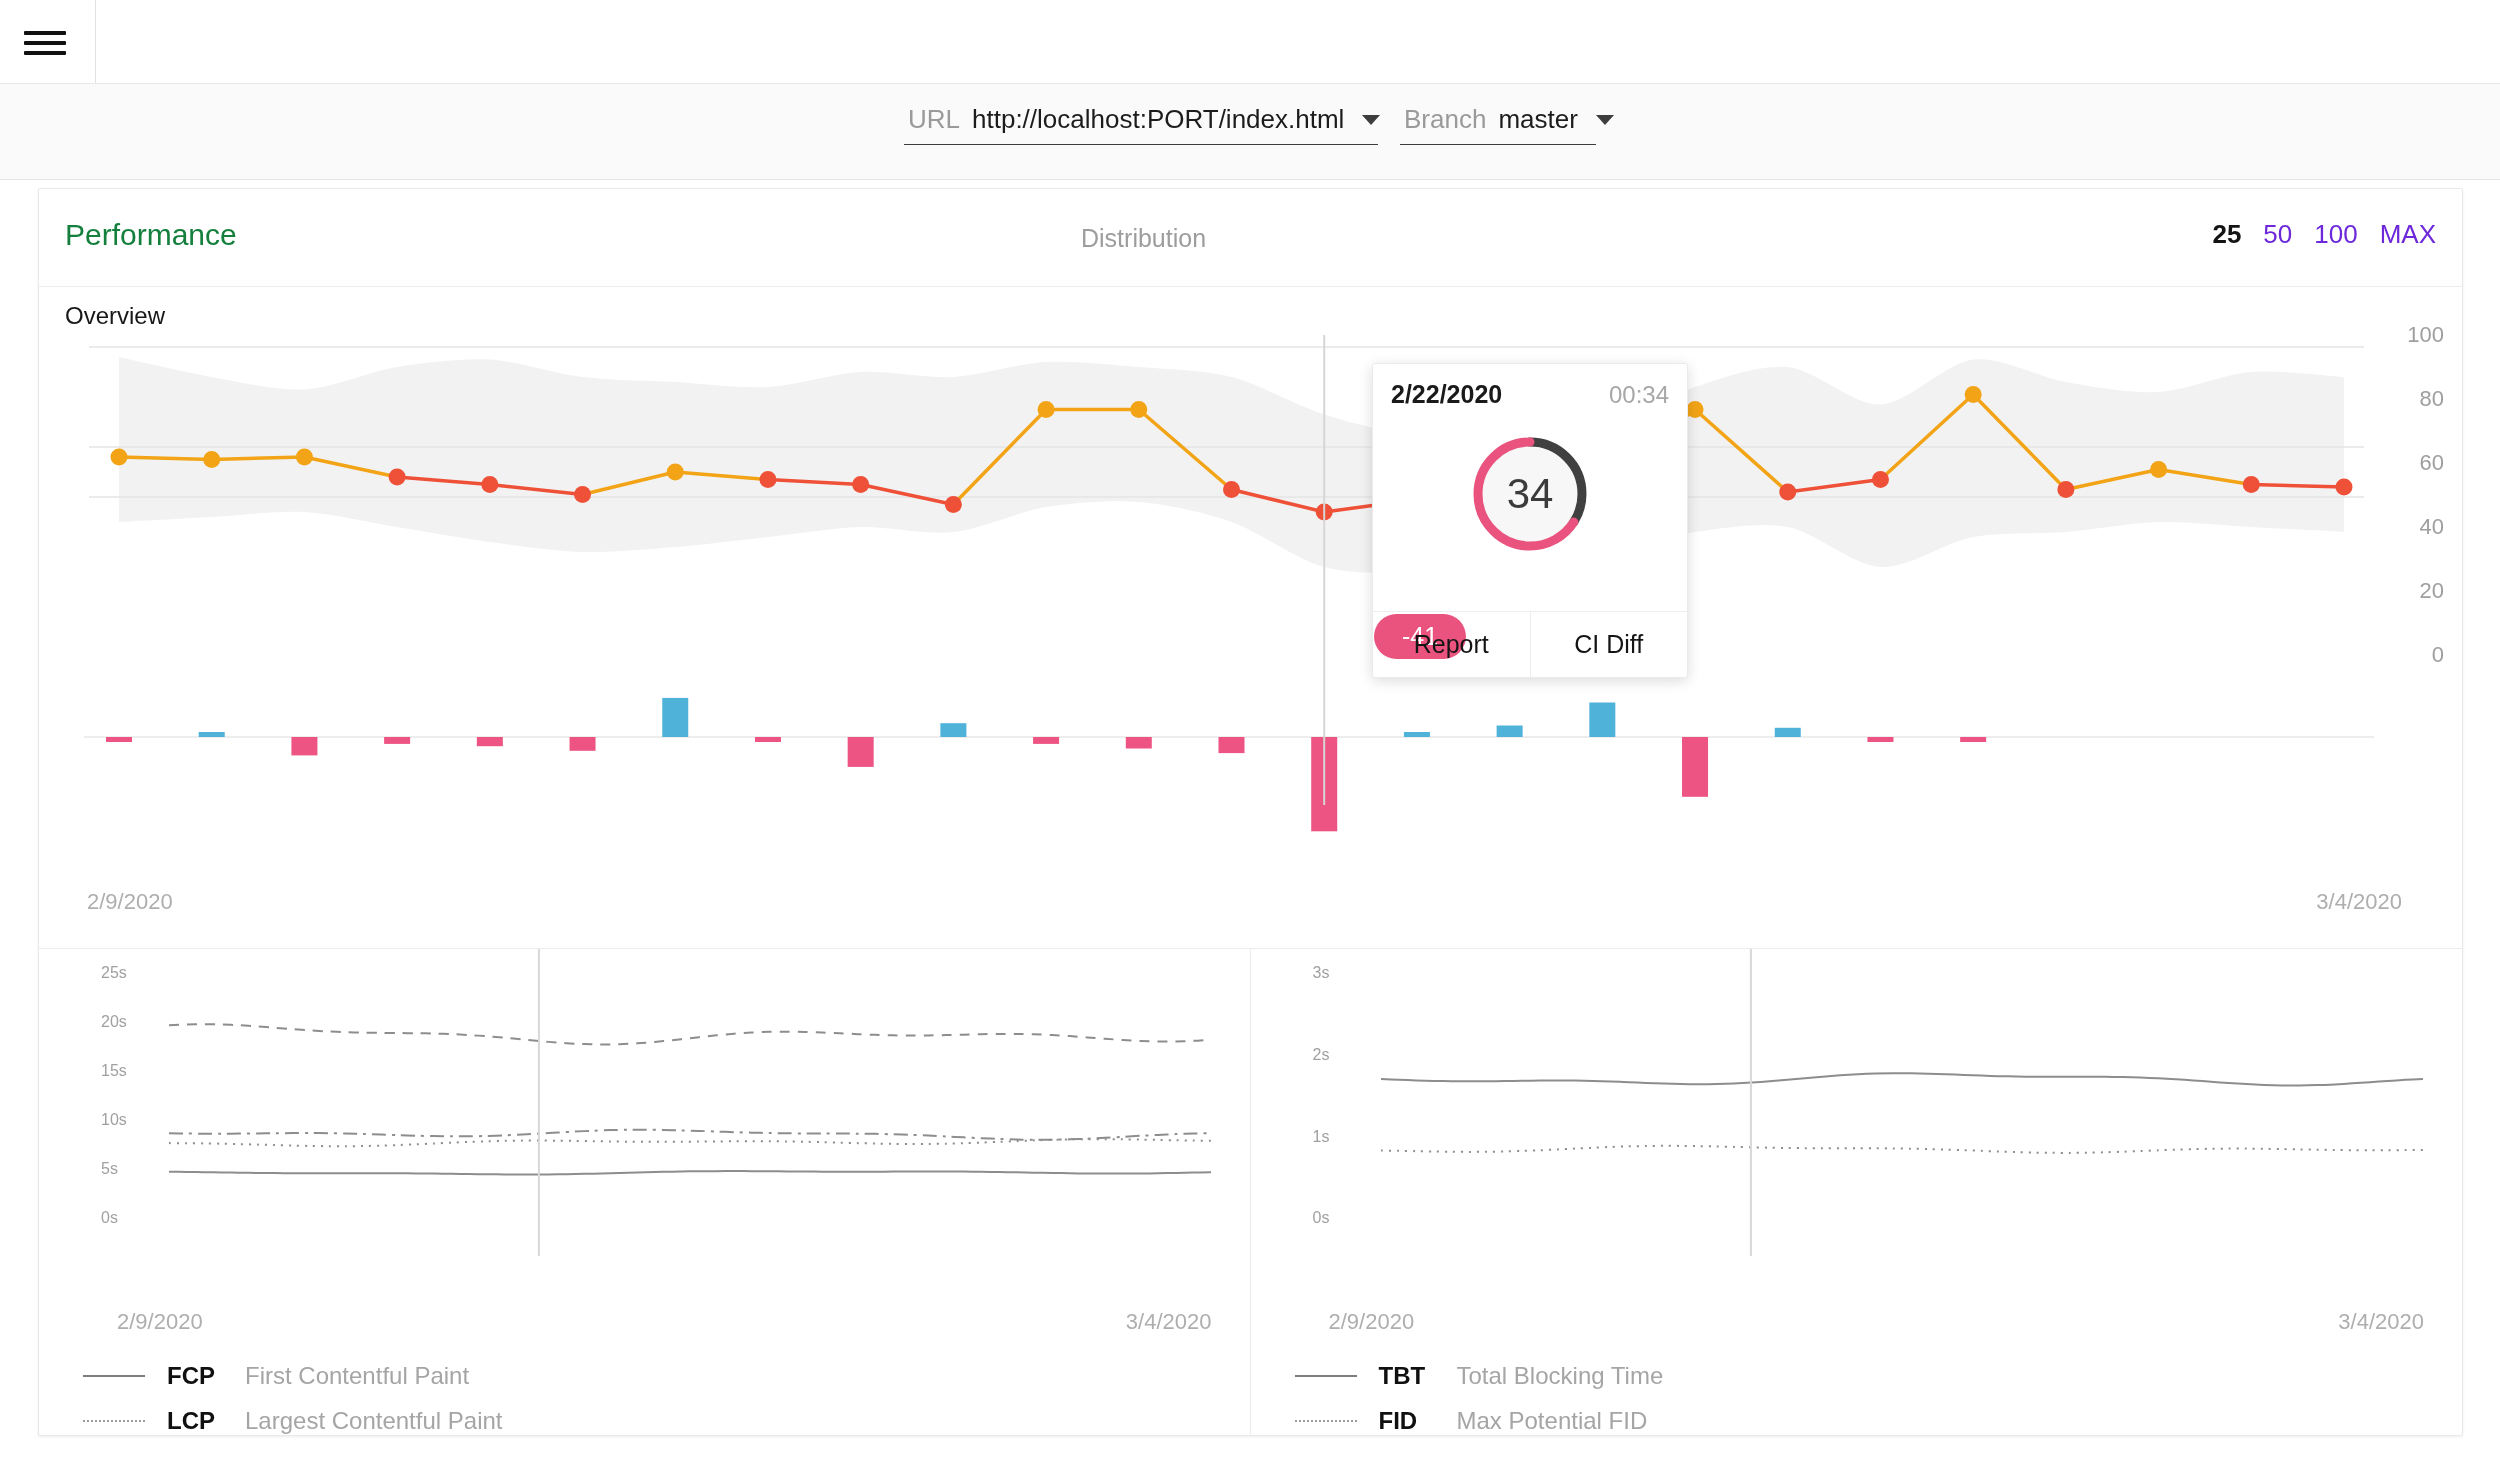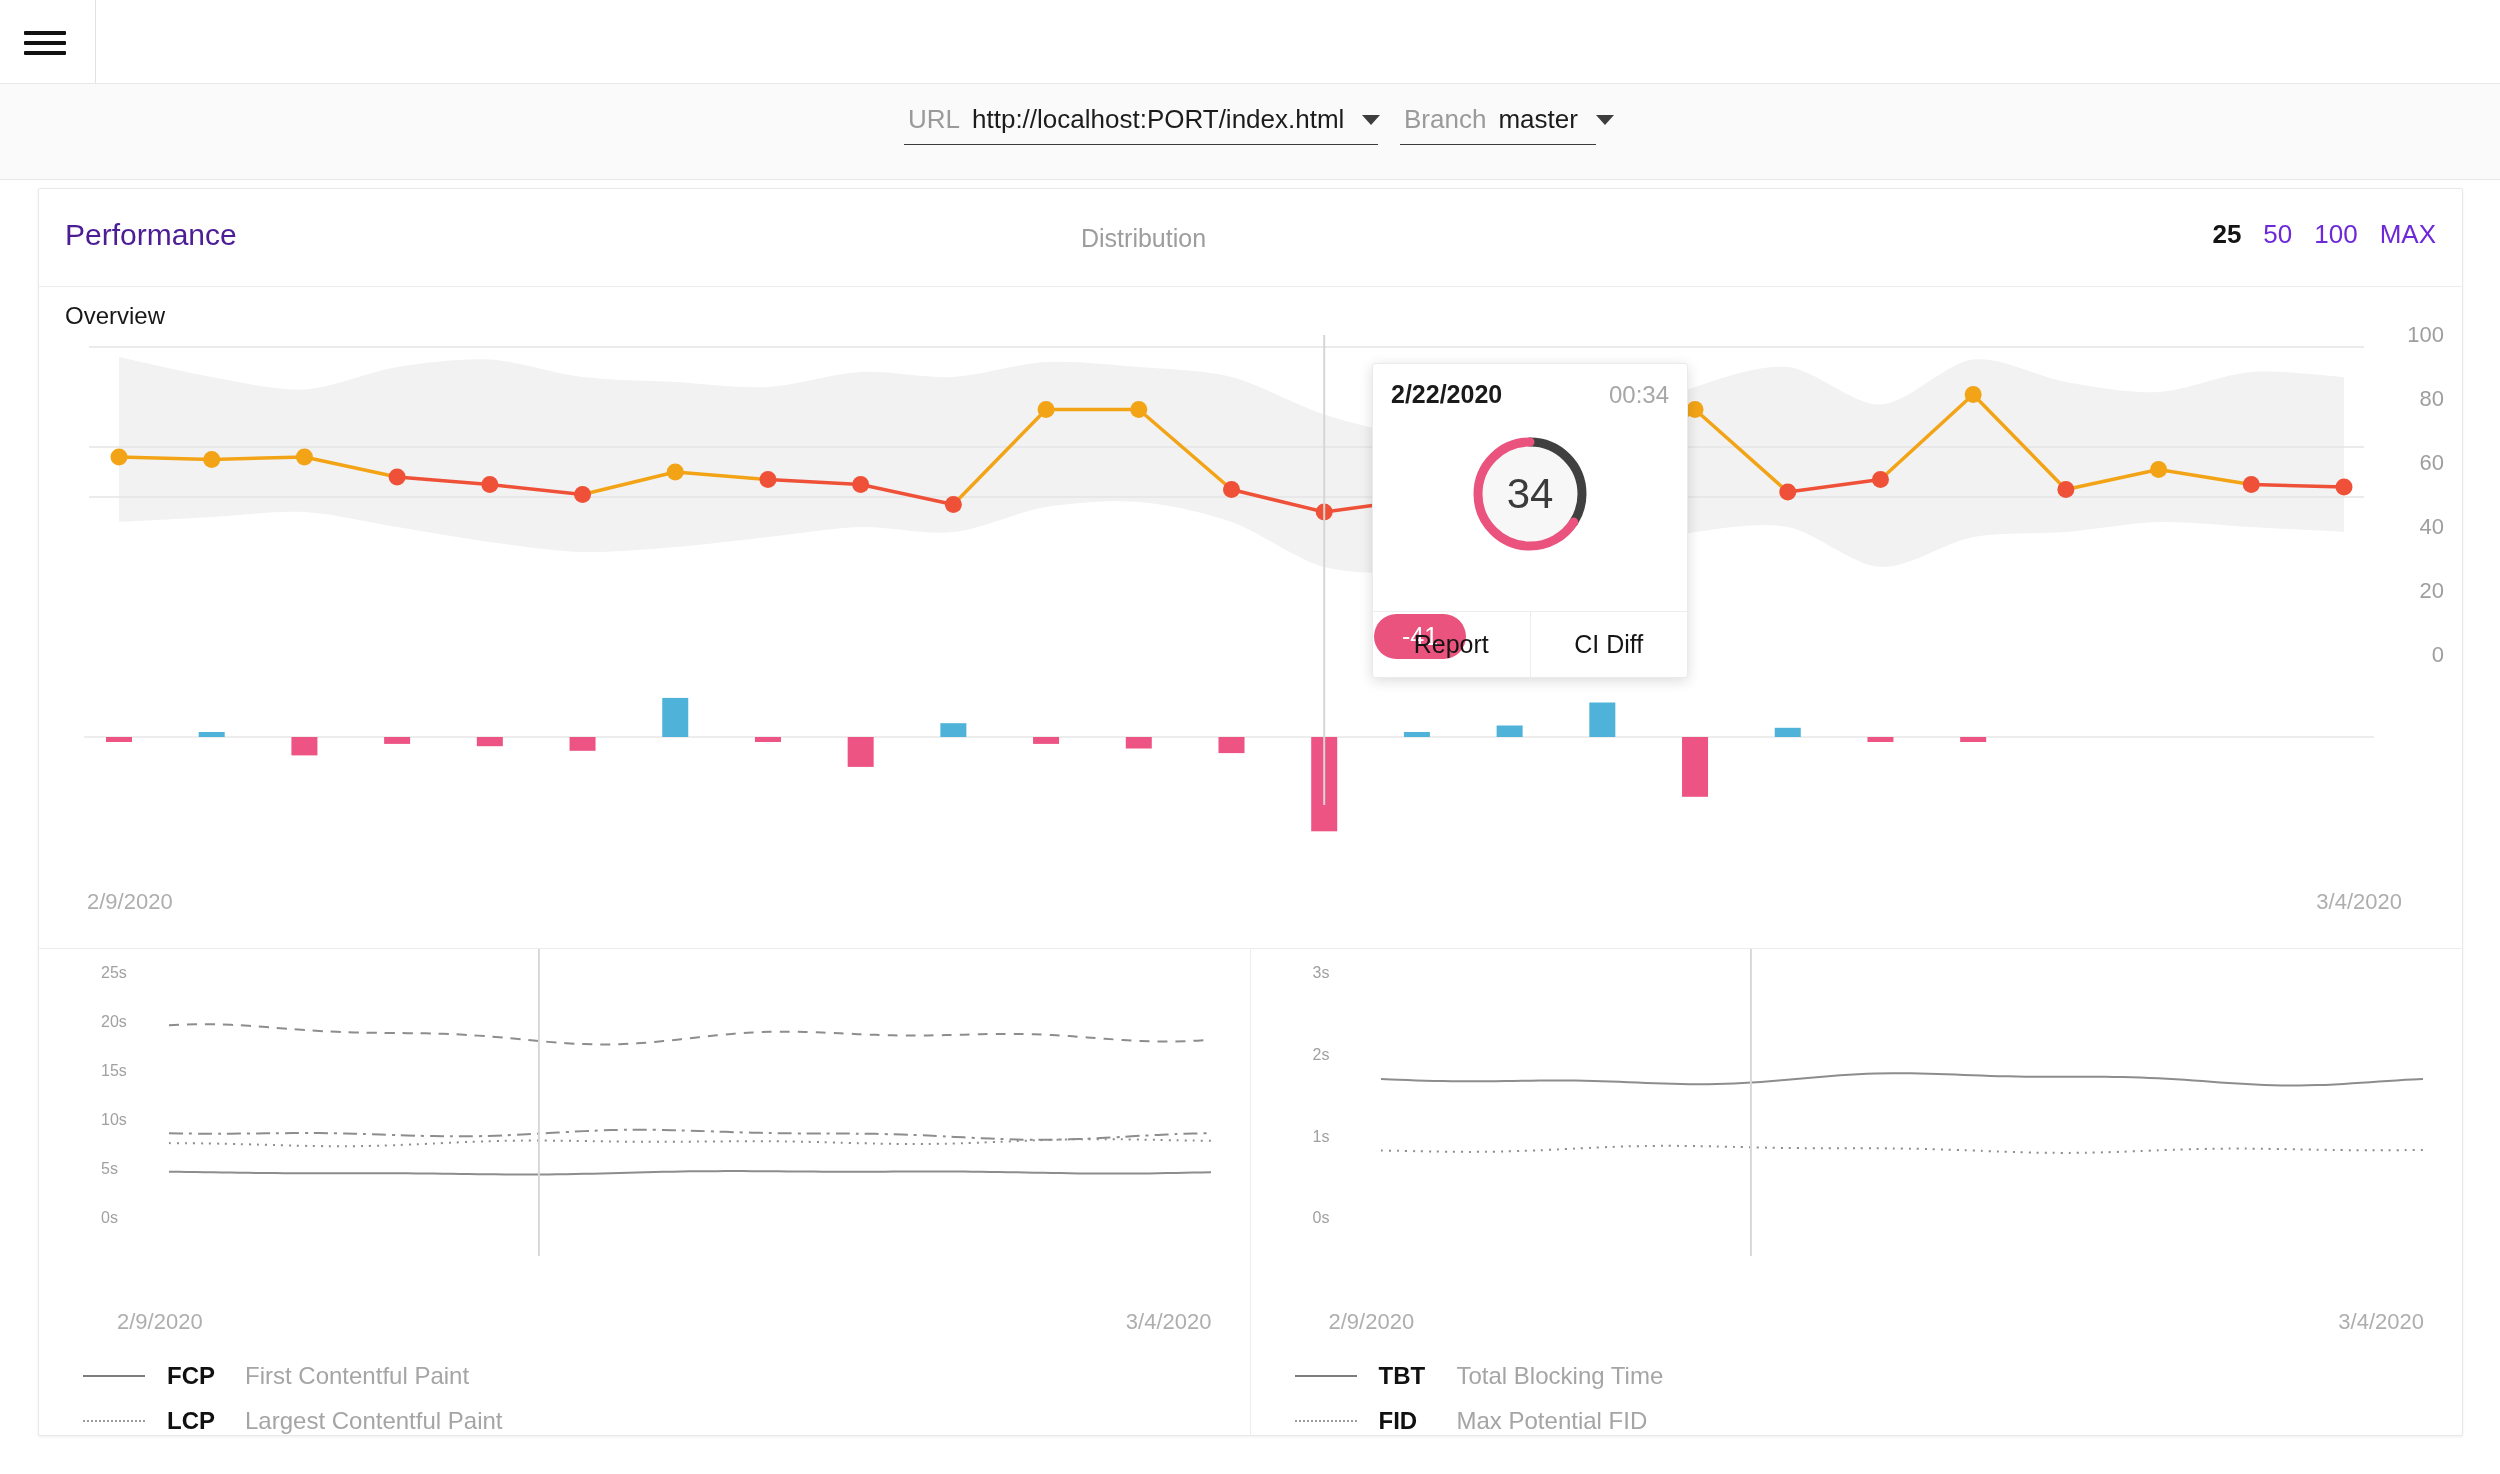--- a/index.html
+++ b/index.html
@@ -62,21 +62,21 @@
     border-radius: 2px;
     box-shadow: 0 1px 3px rgba(0,0,0,.07);
     overflow: hidden;
   }
   .card-header {
     position: relative; height: 98px;
     border-bottom: 1px solid #ececec;
   }
   .card-title {
     position: absolute; left: 26px; top: 29px;
-    font-size: 30px; color: #4c1d95;
+    font-size: 30px; color: #15803d;
   }
   .tabs { position: absolute; left: 1010px; top: 0; height: 98px; display: flex; gap: 0; }
   .tab {
     position: relative; height: 98px; display: flex; align-items: center;
     padding: 0 32px; font-size: 25px; color: #9d9d9d; cursor: pointer;
   }
   .tab.active { color: #151515; }
   .tab.active::after {
     content: ""; position: absolute; left: 18px; right: 18px; bottom: 0;
     height: 4px; background: #1b1b1b;

